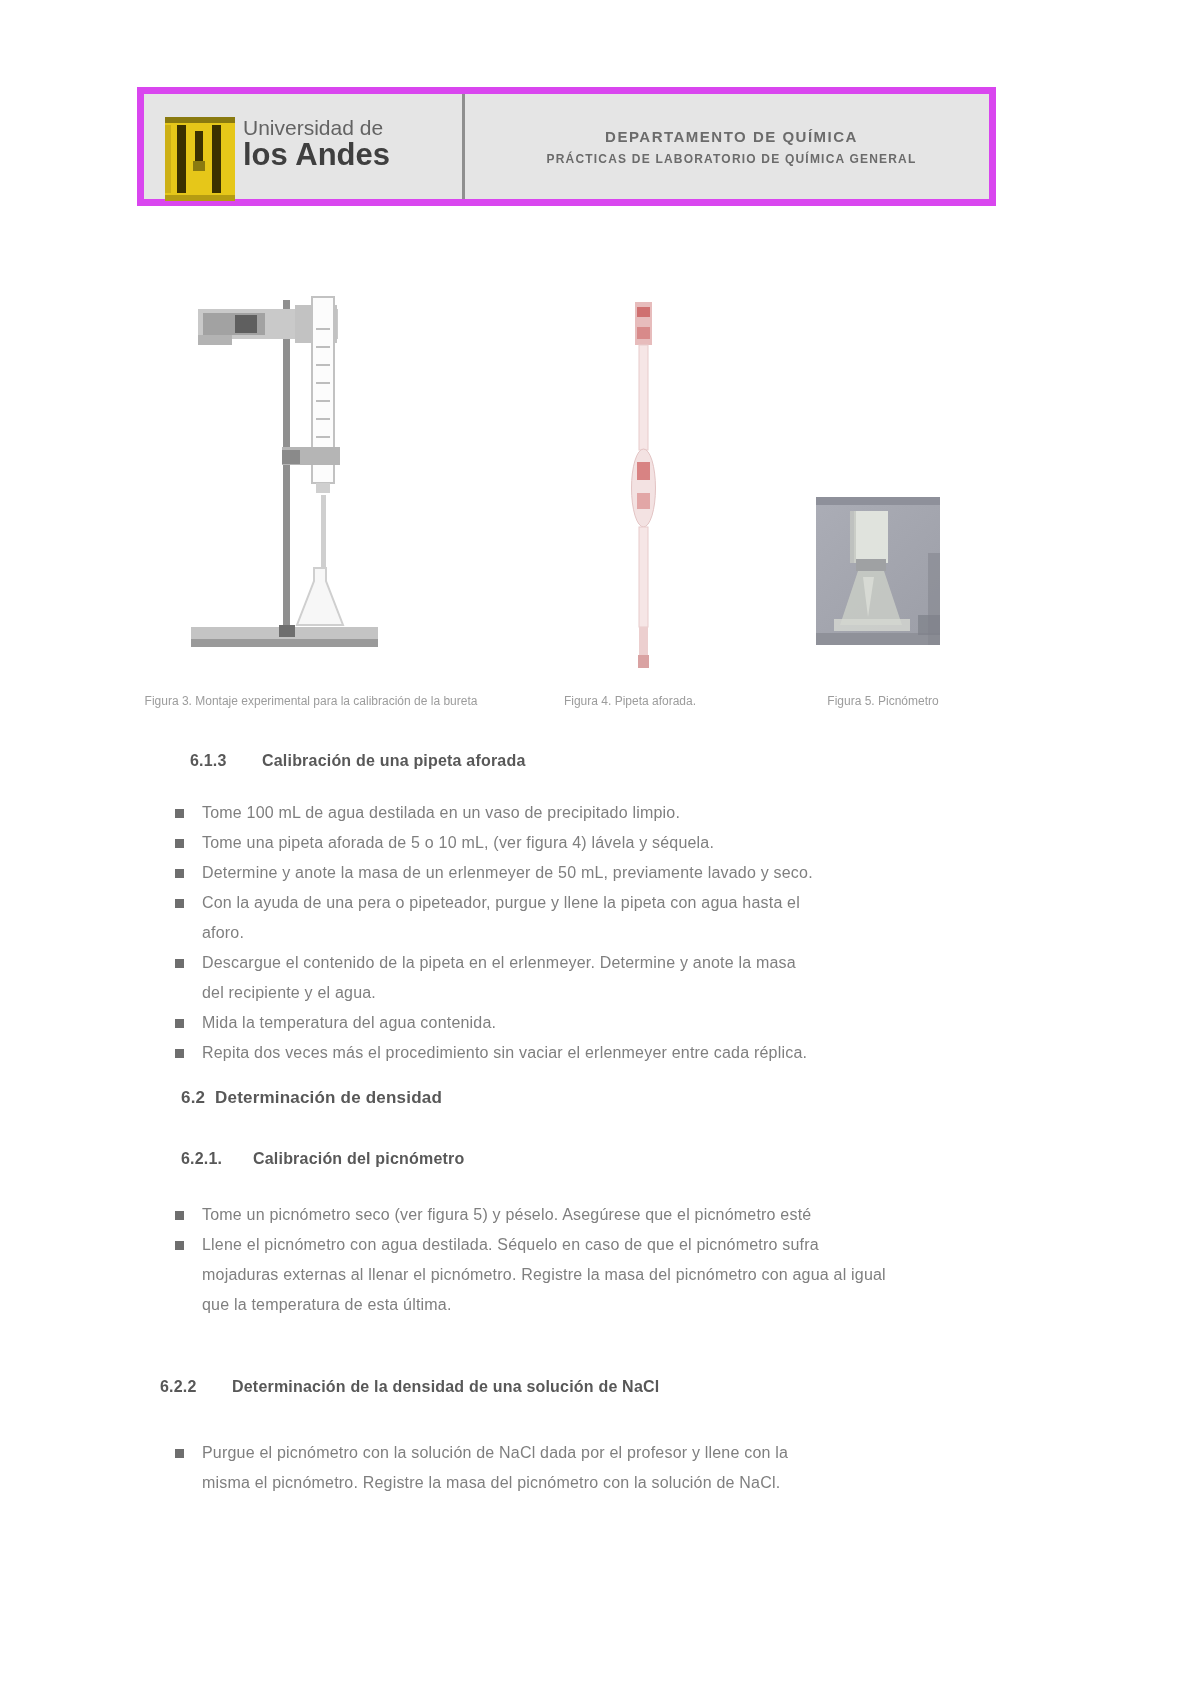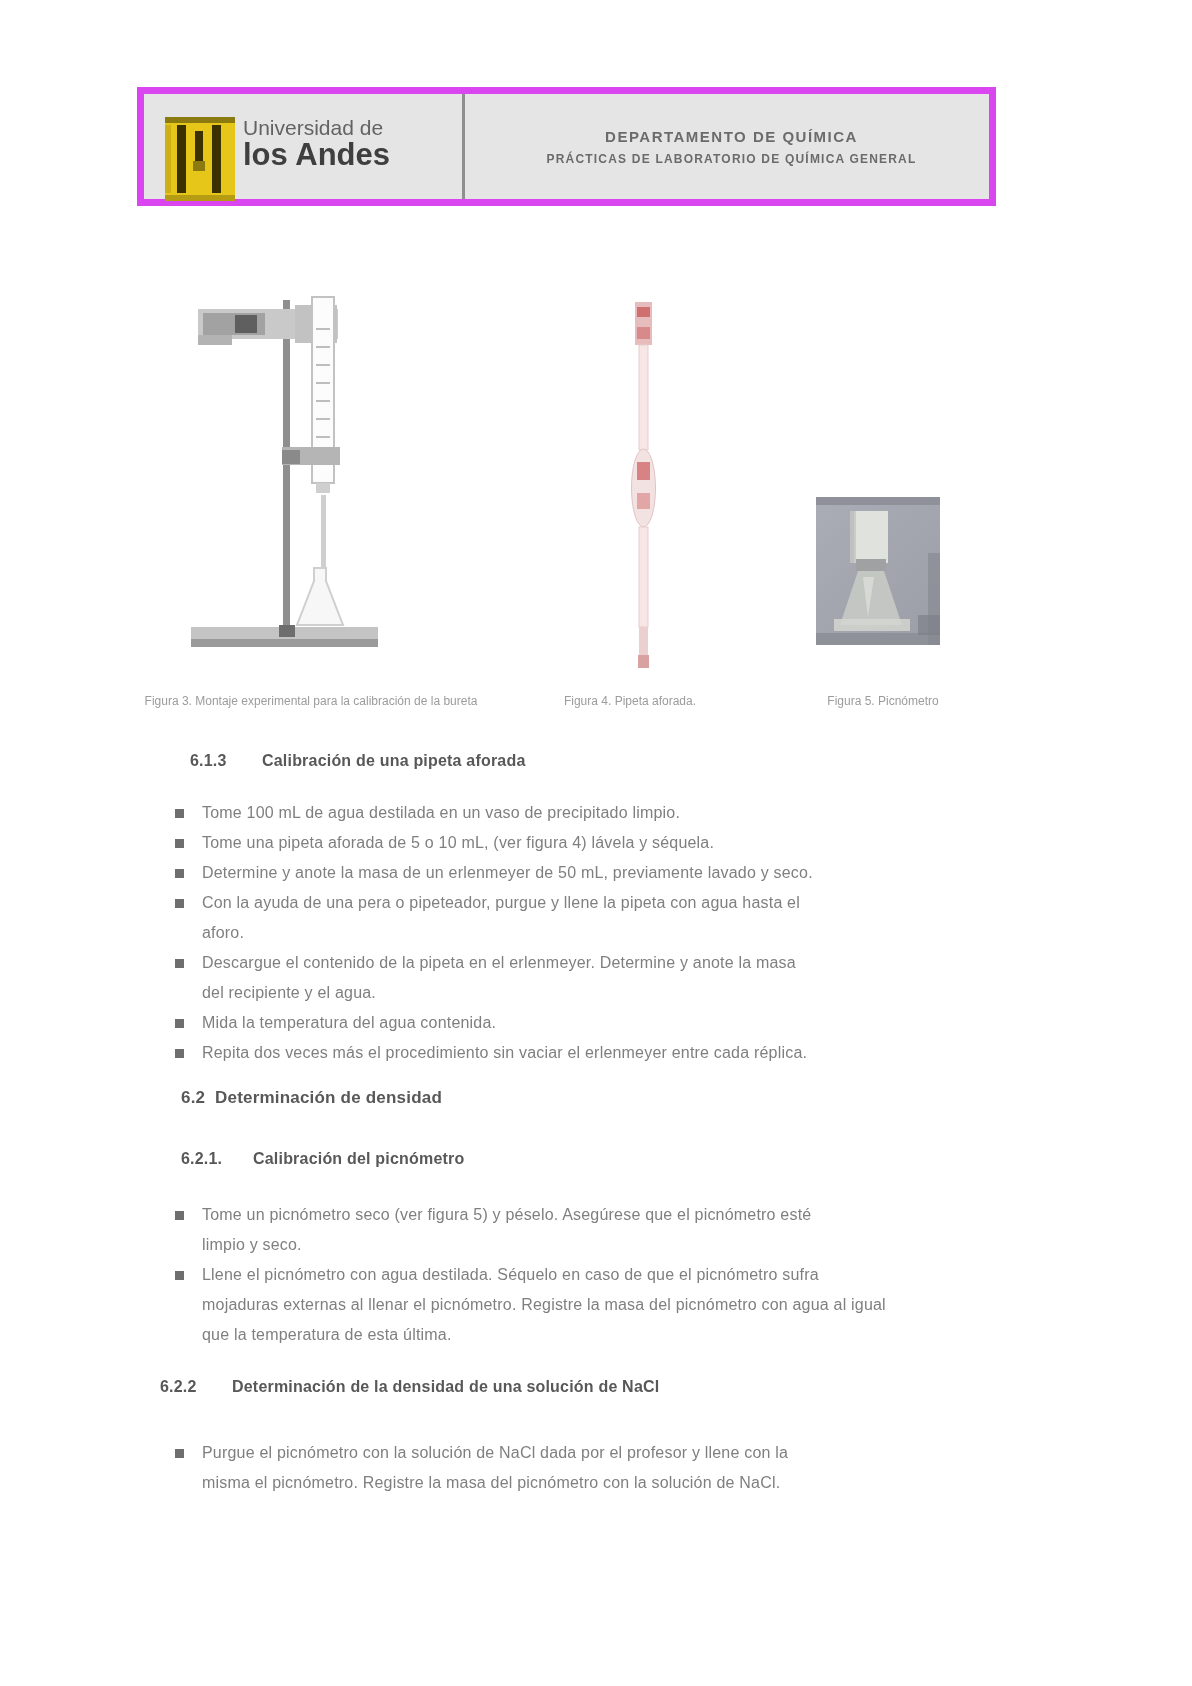--- a/index.html
+++ b/index.html
@@ -177,21 +177,20 @@
   </div>
 
   <div class="h" style="left:181px;top:1150px;">
     <span class="h-num w72">6.2.1.</span><span>Calibración del picnómetro</span>
   </div>
 
   <div class="list" style="top:1200px;">
     <div class="li">
       <span class="sq"></span>
       <div class="ln">Tome un picnómetro seco (ver figura 5) y péselo. Asegúrese que el picnómetro esté</div>
-      <div class="ln">limpio y seco.</div>
     </div>
     <div class="li">
       <span class="sq"></span>
       <div class="ln">Llene el picnómetro con agua destilada. Séquelo en caso de que el picnómetro sufra</div>
       <div class="ln">mojaduras externas al llenar el picnómetro. Registre la masa del picnómetro con agua al igual</div>
       <div class="ln">que la temperatura de esta última.</div>
     </div>
   </div>
 
   <div class="h" style="left:160px;top:1378px;">

